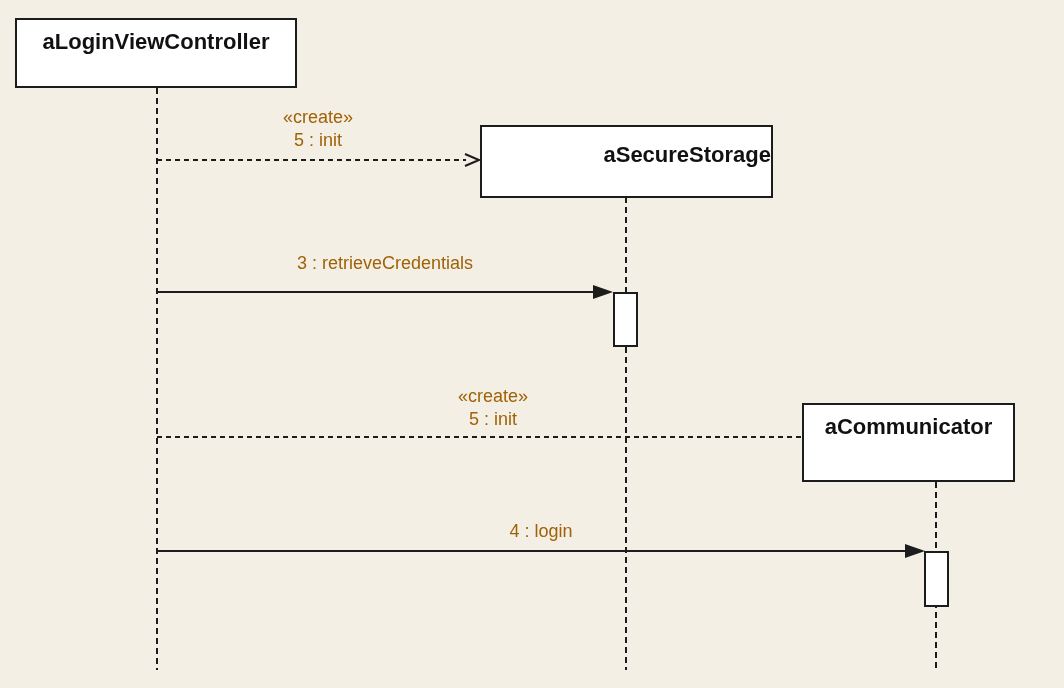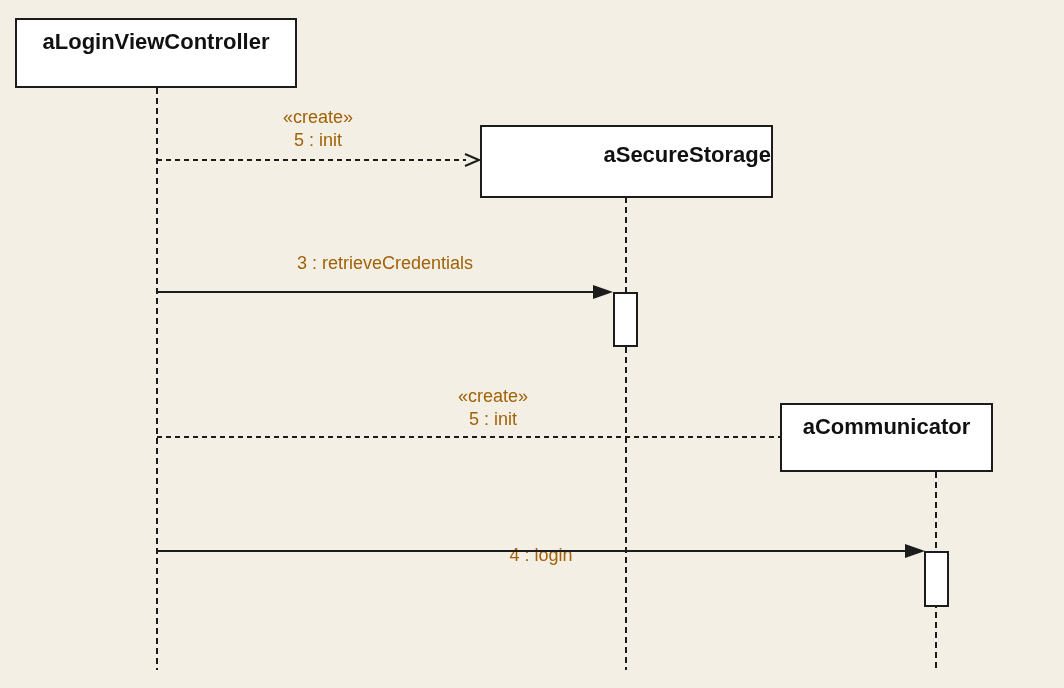--- a/index.html
+++ b/index.html
@@ -26,21 +26,21 @@
     background: #ffffff;
     border: 2px solid #1c1c1c;
     box-sizing: border-box;
     display: flex;
     justify-content: center;
     align-items: flex-start;
   }
   .obj-label { font-weight: bold; font-size: 22px; color: #111111; white-space: nowrap; }
   #box1 { left: 15px;  top: 18px;  width: 282px; height: 70px; padding-top: 9px; }
   #box2 { left: 480px; top: 125px; width: 293px; height: 73px; padding-top: 15px; justify-content: flex-end; }
-  #box3 { left: 780px; top: 403px; width: 213px; height: 69px; padding-top: 9px; }
+  #box3 { left: 802px; top: 403px; width: 213px; height: 79px; padding-top: 9px; }
   
   .activation {
     position: absolute;
     width: 25px;
     background: #ffffff;
     border: 2px solid #1c1c1c;
     box-sizing: border-box;
   }
   #act1 { left: 613px; top: 292px; height: 55px; }
   #act2 { left: 924px; top: 551px; height: 56px; }
@@ -70,21 +70,21 @@
   .msg-label {
     position: absolute;
     text-align: center;
     font-size: 18px;
     line-height: 23px;
     color: #a16207;
   }
   #m1-label { left: 157px; top: 106px; width: 322px; }
   #m2-label { left: 157px; top: 252px; width: 456px; }
   #m3-label { left: 157px; top: 385px; width: 672px; }
-  #m4-label { left: 157px; top: 544px; width: 768px; }
+  #m4-label { left: 157px; top: 520px; width: 768px; }
 </style>
 </head>
 <body>
 
 <div class="canvas">
 
   <div class="lifeline" id="ll1"></div>
   <div class="lifeline" id="ll2"></div>
   <div class="lifeline" id="ll3"></div>
 

